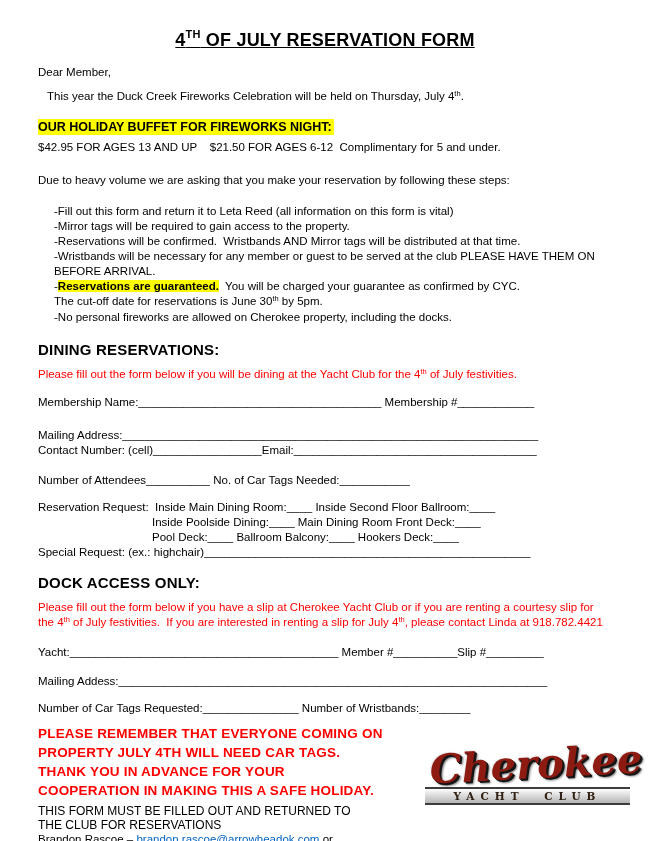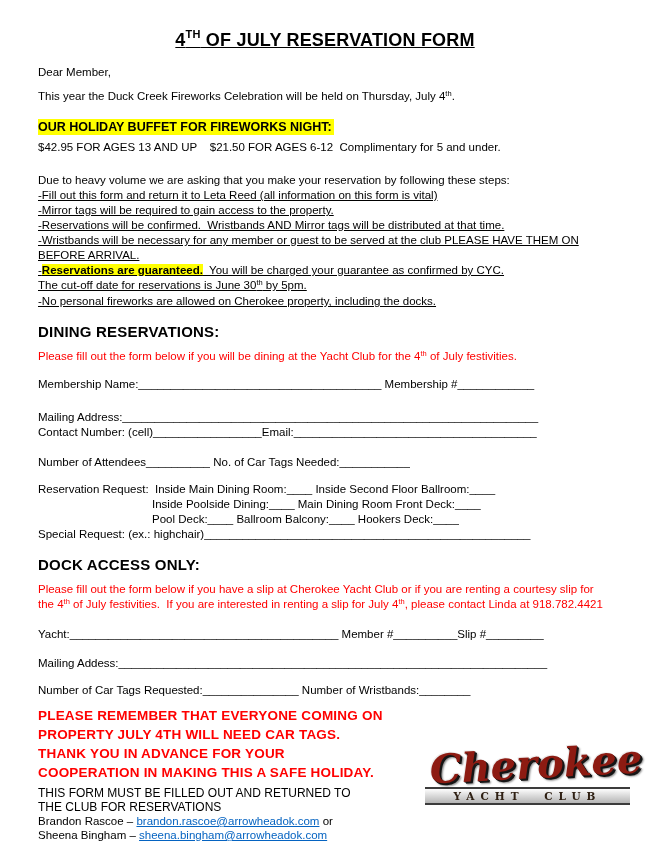--- a/index.html
+++ b/index.html
@@ -32,23 +32,23 @@
     font-size:15px;
     line-height:18px;
     font-weight:bold;
     letter-spacing:0.2px;
   }
   .hl{background:#FFFF00;}
   .bold{font-weight:bold;}
   .buffet{font-size:12.5px;line-height:16px;padding:1px 2px 1px 0;}
   .red{color:#FF0000;}
   .indent{padding-left:114px;}
-  .steps{margin:0;text-decoration:underline;}
+  .steps{margin:16px;}
   .steps .ln{line-height:15px;}  .mt5{margin-top:5px;}  .mt8{margin-top:8px;}
-  .mt9{margin-top:9px;}  .mt12{margin-top:12px;} .mt14{margin-top:14px;}
+  .mt9{margin-top:9px;margin-left:9px;}  .mt12{margin-top:12px;} .mt14{margin-top:14px;}
   .mt15{margin-top:15px;} .mt18{margin-top:18px;}
   .warning{
     margin-top:8px;
     color:#FF0000;
     font-weight:bold;
     font-size:13.5px;
     line-height:19px;
     letter-spacing:0.2px;
   }
   .formnote{margin-top:4px;font-size:12px;line-height:14px;}

